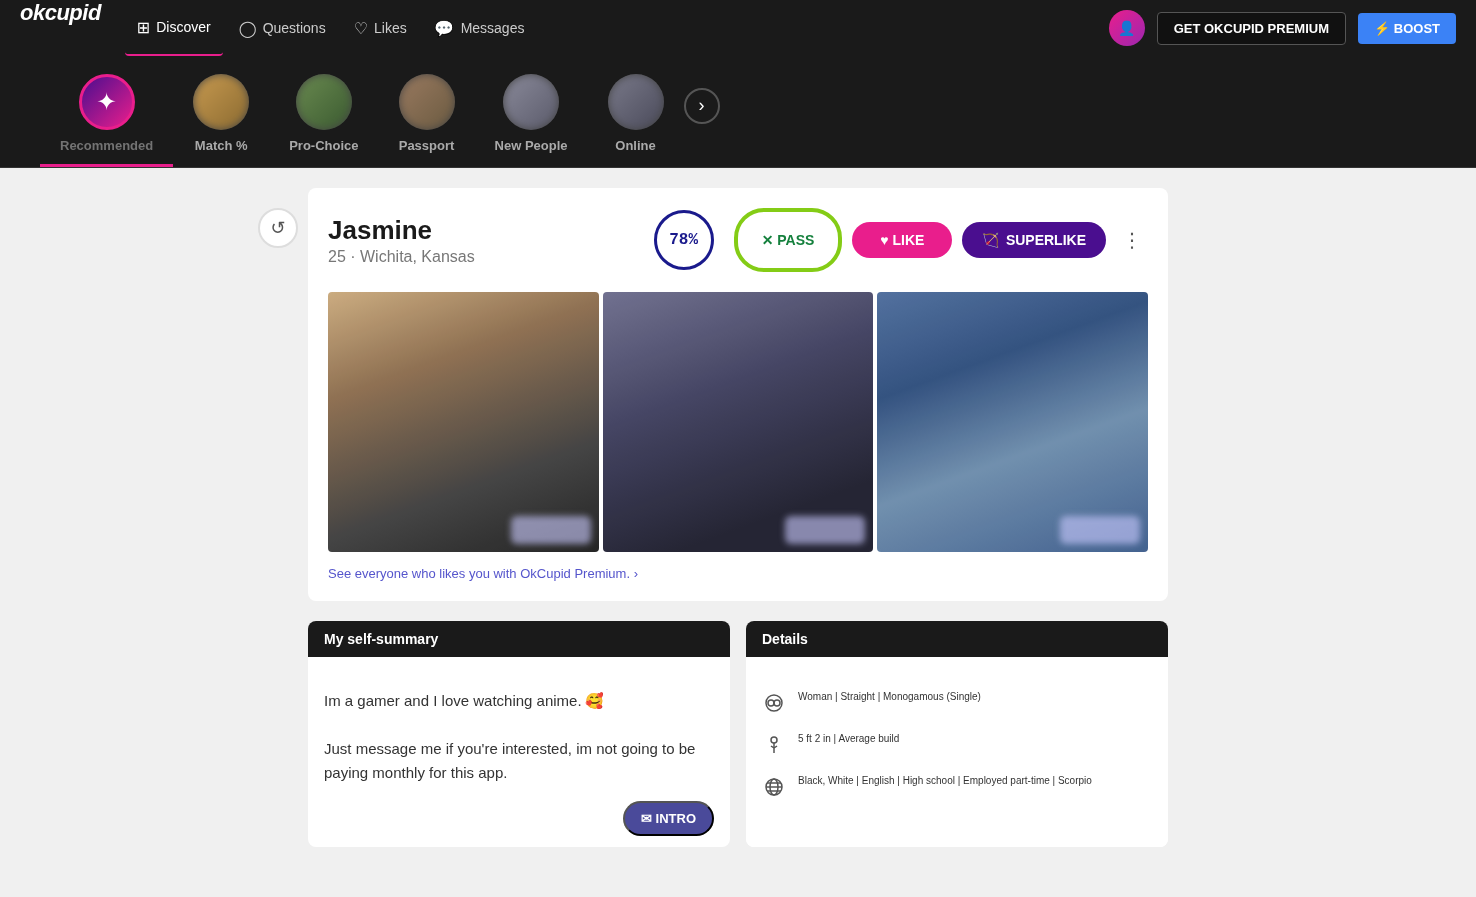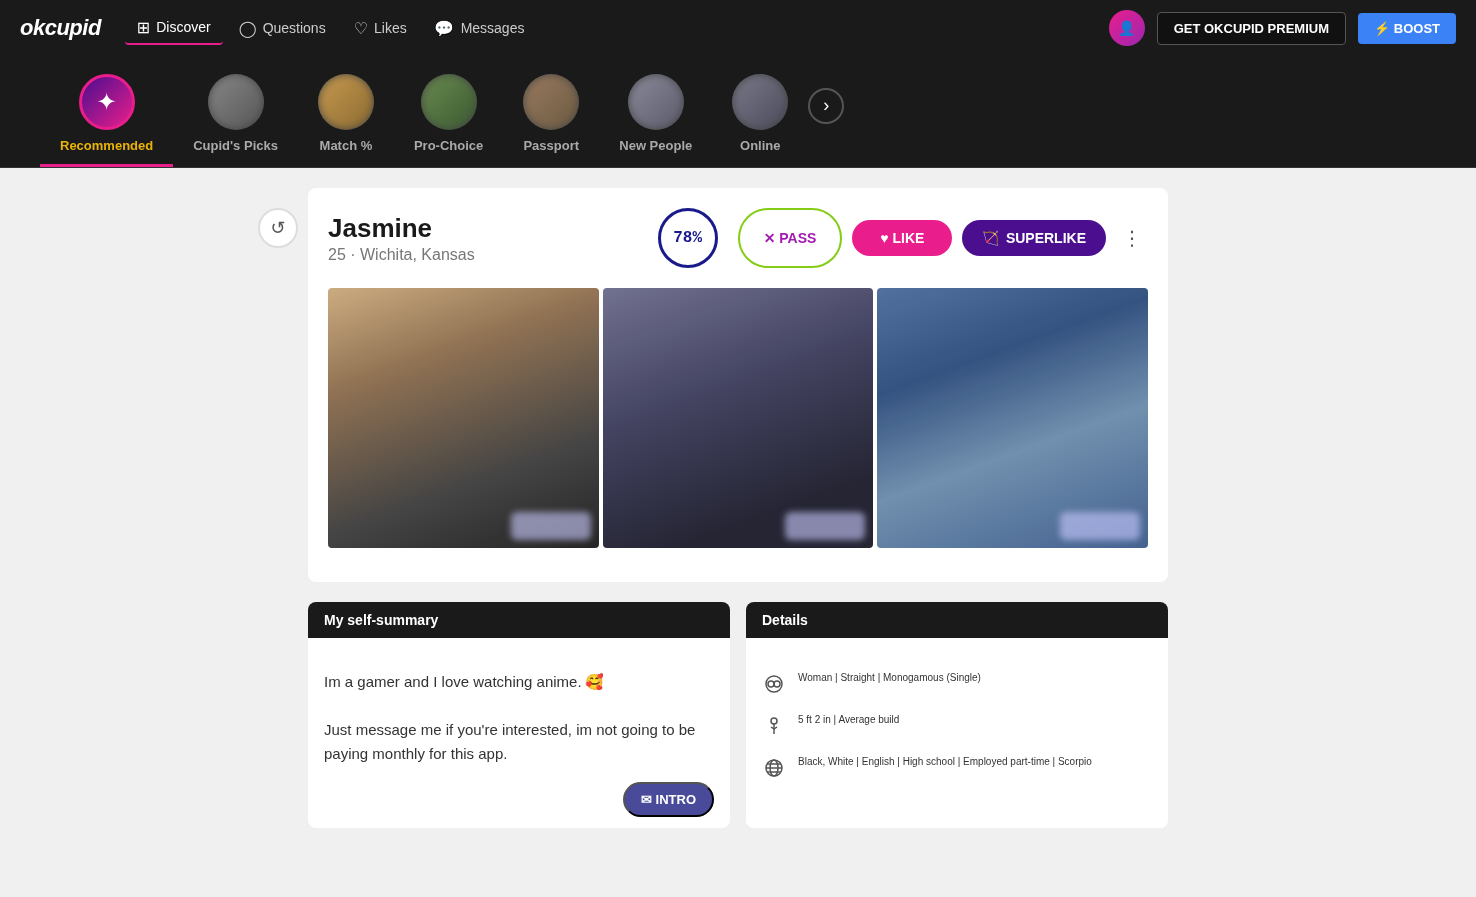--- a/index.html
+++ b/index.html
@@ -2,21 +2,20 @@
 <html><head>
   <meta charset="utf-8">
   <style>
     * { box-sizing: border-box; margin: 0; padding: 0; }
     body { font-family: -apple-system, BlinkMacSystemFont, 'Segoe UI', sans-serif; background: #f0f0f0; }
 
     
     .header {
       background: #1a1a1a;
       display: flex;
-      align-items: center;
       padding: 0 20px;
       height: 56px;
       gap: 8px;
     }
     .logo {
       color: white;
       font-size: 22px;
       font-weight: bold;
       font-style: italic;
       margin-right: 16px;
@@ -135,21 +134,21 @@
     }
     .recommended-sun {
       font-size: 24px;
       color: white;
     }
     .category-label {
       font-weight: 600;
       font-size: 13px;
     }
     .category-item.active .category-label {
-      color: #eab308;
+      color: #737373;
     }
     .category-next {
       width: 36px;
       height: 36px;
       border-radius: 50%;
       border: 2px solid #555;
       background: transparent;
       color: white;
       display: flex;
       align-items: center;
@@ -235,29 +234,29 @@
     }
     .action-buttons {
       display: flex;
       gap: 10px;
       align-items: center;
       margin-left: auto;
     }
     .btn-pass {
       padding: 20px 24px;
       border-radius: 30px;
-      border: 2px solid #84cc16;
+      border: 4px solid #84cc16;
       background: white;
       font-size: 14px;
       font-weight: 700;
       cursor: pointer;
       display: flex;
       align-items: center;
       gap: 6px;
-      color: #a21caf;
+      color: #15803d;
     }
     .btn-like {
       padding: 10px 28px;
       border-radius: 30px;
       border: none;
       background: #e91e8c;
       font-size: 14px;
       font-weight: 700;
       cursor: pointer;
       display: flex;
@@ -440,26 +439,20 @@
 
 <div class="category-bar">
   <div class="category-item active">
     <div class="category-icon recommended-icon">
       <span class="recommended-sun">✦</span>
     </div>
     <span class="category-label">Recommended</span>
   </div>
   <div class="category-item">
     <div class="category-icon">
-      <div class="cat-thumb"></div>
-    </div>
-    <span class="category-label">Cupid's Picks</span>
-  </div>
-  <div class="category-item">
-    <div class="category-icon">
       <div class="cat-thumb" style="background: linear-gradient(135deg, #c89a50, #8a6a30);"></div>
     </div>
     <span class="category-label">Match %</span>
   </div>
   <div class="category-item">
     <div class="category-icon">
       <div class="cat-thumb" style="background: linear-gradient(135deg, #6a8a50, #3a5a30);"></div>
     </div>
     <span class="category-label">Pro-Choice</span>
   </div>
@@ -511,20 +504,21 @@
           <div class="photo-blur-badge"></div>
         </div>
         <div class="photo-placeholder photo-2">
           <div class="photo-blur-badge"></div>
         </div>
         <div class="photo-placeholder photo-3">
           <div class="photo-blur-badge"></div>
         </div>
       </div>
 
+      <div class="premium-link">See everyone who likes you with OkCupid Premium. ›</div>
     </div>
   </div>
 
   <div class="profile-sections">
 
     <div class="section-card">
       <div class="section-header">My self-summary</div>
       <div class="section-body">
         <div class="self-summary-text">
           <p>Im a gamer and I love watching anime. 🥰</p>

